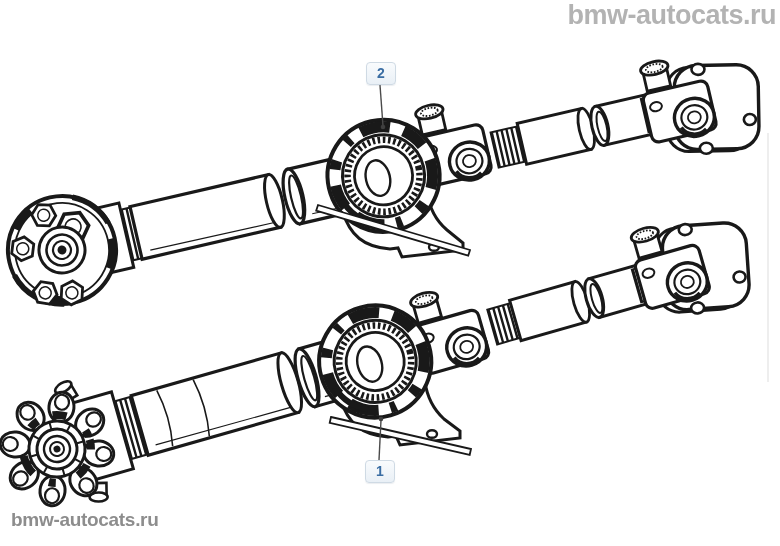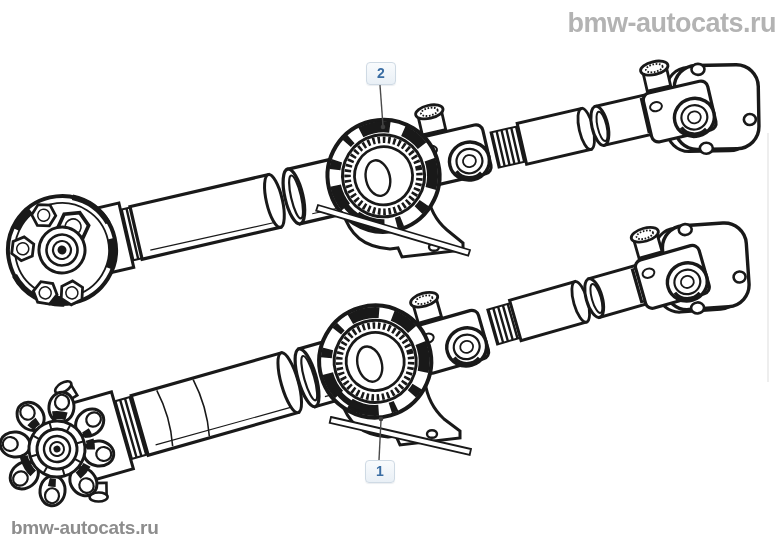--- a/index.html
+++ b/index.html
@@ -1,18 +1,18 @@
 <!DOCTYPE html>
 <html><head>
 <meta charset="utf-8">
 <style>
   html,body{margin:0;padding:0;}
   body{width:780px;height:546px;background:#ffffff;position:relative;overflow:hidden;
        font-family:"Liberation Sans",sans-serif;}
-  .wm{position:absolute;font-weight:bold;white-space:nowrap;user-select:none;margin-top:8px;}
+  .wm{position:absolute;font-weight:bold;white-space:nowrap;user-select:none;}
   #wm-top{top:0px;right:4px;font-size:27px;color:#b3b3b3;letter-spacing:-0.5px;}
   #wm-bottom{top:509px;left:11px;font-size:19px;color:#8d8d8d;letter-spacing:-0.3px;}
   #diagram-svg{position:absolute;left:0;top:0;width:780px;height:546px;}
   .callout{position:absolute;width:28px;height:21px;border:1px solid #cfdae4;border-radius:4px;
            background:linear-gradient(180deg,#f9fbfd,#e9f0f6);color:#3a6da3;
            font-weight:bold;font-size:14px;line-height:21px;text-align:center;cursor:pointer;
            box-shadow:0 1px 1px rgba(120,140,160,0.15);}
   #callout-2{left:366px;top:62px;}
   #callout-1{left:365px;top:460px;}
   

